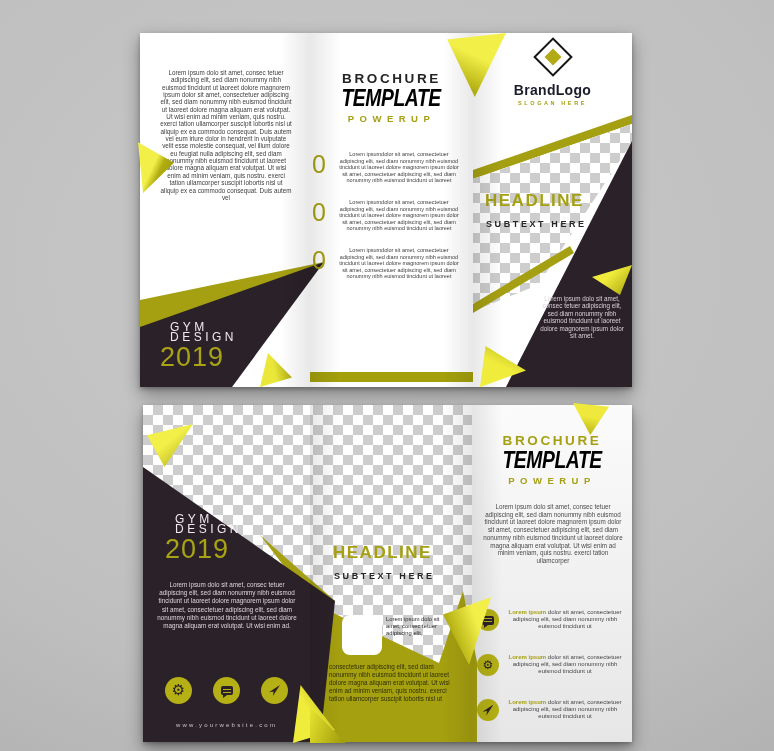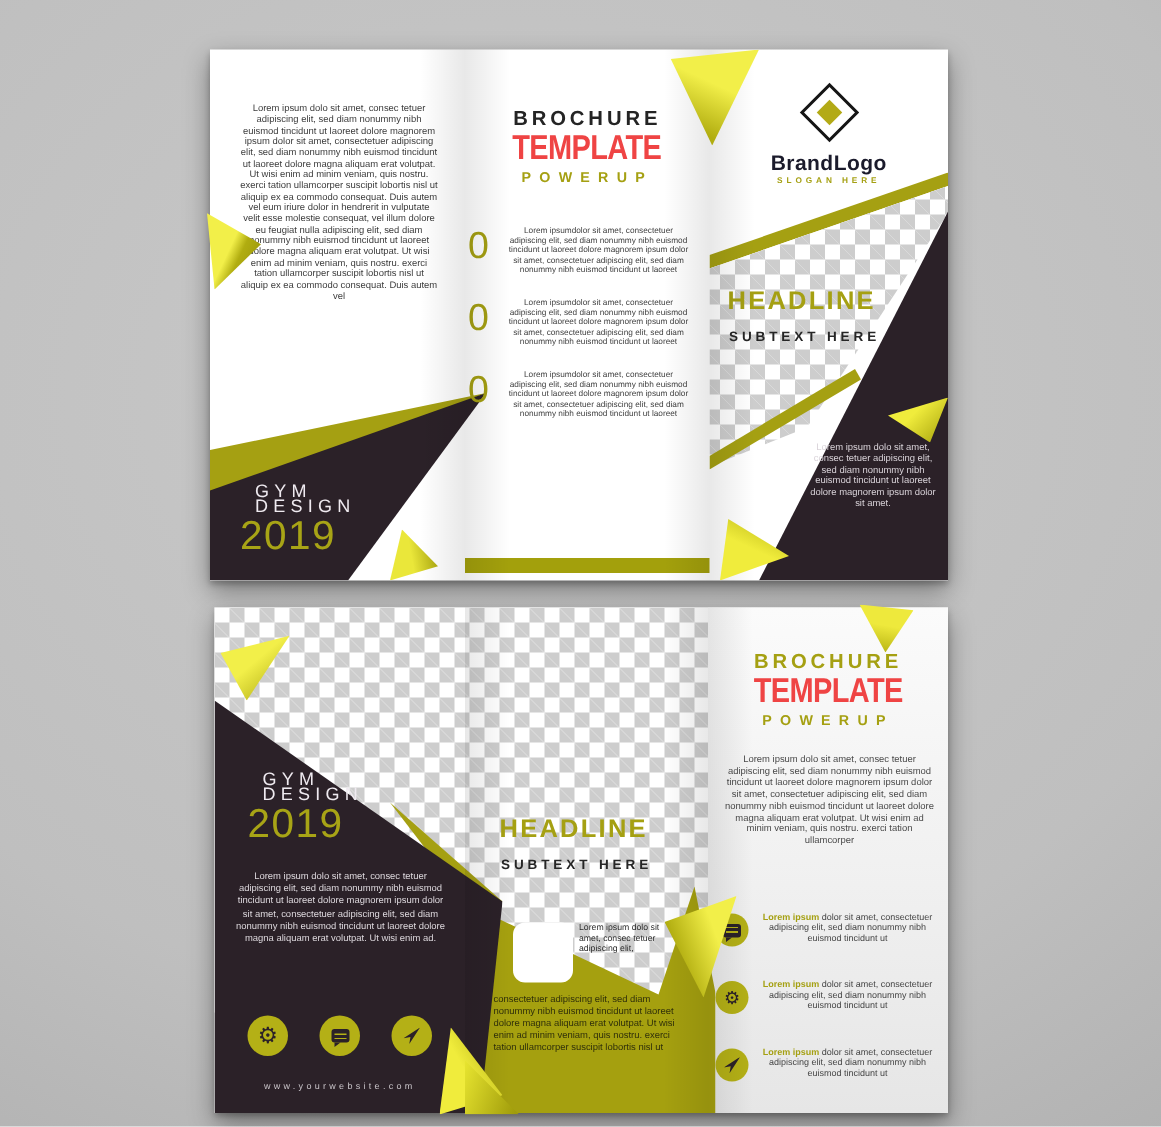--- a/index.html
+++ b/index.html
@@ -24,29 +24,29 @@
   }
   
   .f-left-body{left:20px;top:36px;width:132px;font-size:6.3px;line-height:7.35px;color:#3c3c3c;text-align:center;}
   .f-olive-wedge{clip-path:polygon(184px 229px,0 267px,0 302px);background:#a5a012;}
   .f-dark-wedge{clip-path:polygon(184px 229px,0 294px,0 354px,92px 354px);background:#2b2128;}
   .gym{left:20px;top:290px;}
   .gym .brandline{font-size:12px;letter-spacing:3.5px;color:#efeaf0;font-weight:500;line-height:9.5px;margin-left:10px;}
   .gym .year{font-size:27px;line-height:26px;color:#a8a416;letter-spacing:1px;margin-top:2px;}
   .f-title{left:170px;top:38px;width:163px;text-align:center;}
   .t-top{font-size:13.5px;letter-spacing:2.6px;color:#242424;font-weight:700;}
-  .t-main{font-size:23px;font-weight:700;color:#ef4444;letter-spacing:-.5px;line-height:24px;}
+  .t-main{font-size:23px;font-weight:700;color:#000000;letter-spacing:-.5px;line-height:24px;font-style:italic;}
   .t-main span{display:inline-block;transform:scaleX(.84);transform-origin:center;}
   .t-sub{font-size:9.5px;letter-spacing:5.5px;color:#a5a012;font-weight:600;margin-top:3px;}
   .f-items{left:172px;top:118px;width:160px;}
   .f-item{display:flex;gap:6px;margin-bottom:15px;}
   .f-item .num{font-size:25px;line-height:26px;color:#a5a012;width:20px;flex:0 0 auto;font-weight:400;}
   .f-item .itxt{font-size:5.5px;line-height:6.6px;color:#3e3e3e;text-align:center;width:122px;}
   .f-bar{left:170px;top:339px;width:163px;height:10px;background:#a3a00c;}
-  .f-logo{left:333px;top:20px;width:159px;text-align:center;}
+  .f-logo{left:333px;top:2px;width:159px;text-align:center;}
   .logo-diamond{width:24px;height:24px;border:2.5px solid #151515;transform:rotate(45deg);margin:8px auto 11px;display:flex;align-items:center;justify-content:center;}
   .logo-inner{width:12px;height:12px;background:#b3aa16;display:block;}
   .logo-name{font-size:14px;color:#1b1b2c;font-weight:600;letter-spacing:.3px;}
   .logo-slogan{font-size:5.5px;letter-spacing:2.6px;color:#a5a012;font-weight:600;margin-top:2px;}
   .f-stripe1{clip-path:polygon(333px 137px,492px 82px,492px 91px,333px 146px);background:#a5a012;}
   .f-checker{clip-path:polygon(333px 146px,492px 91px,492px 109px,398px 252px,333px 278px);}
   .f-stripe2{clip-path:polygon(333px 271px,430px 213px,434px 220px,333px 280px);background:#a5a012;}
   .f-dark-corner{clip-path:polygon(492px 108px,366px 354px,492px 354px);background:#2b2128;}
   .f-headline{left:345px;top:158px;font-size:17px;font-weight:700;letter-spacing:1.5px;color:#a5a012;}
   .f-subtext{left:346px;top:186px;font-size:9px;font-weight:600;letter-spacing:2.6px;color:#262626;}

